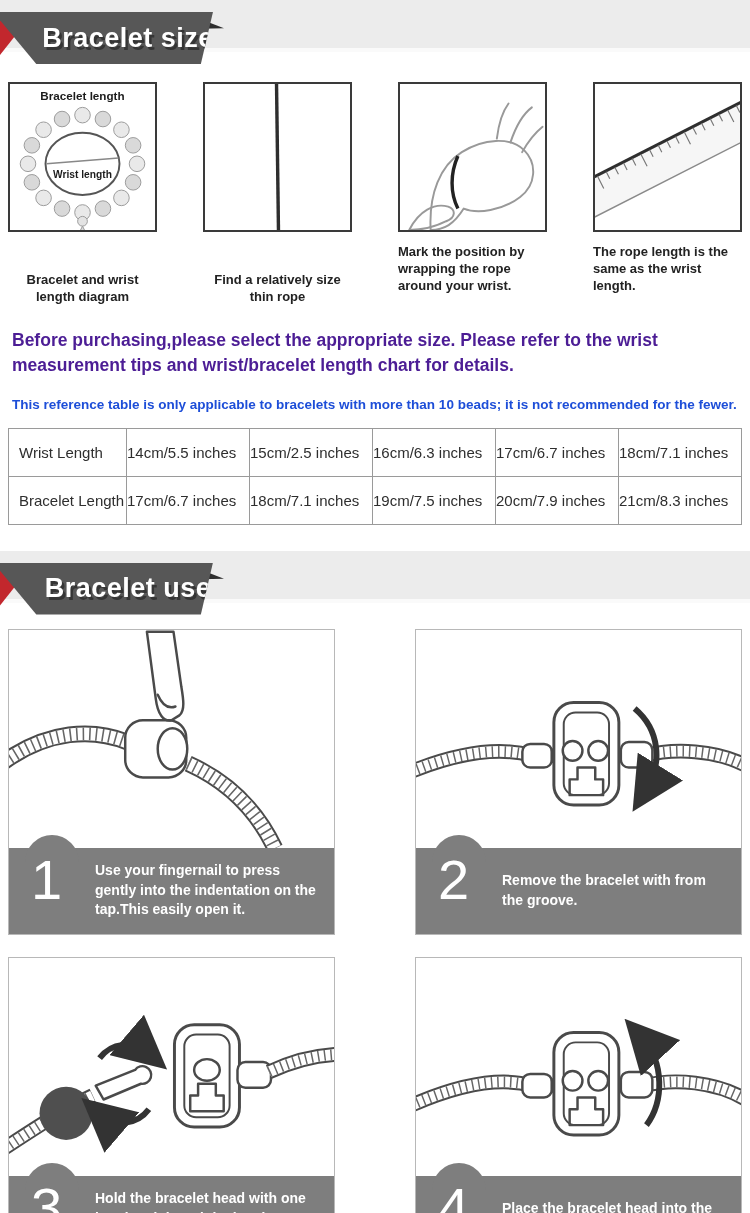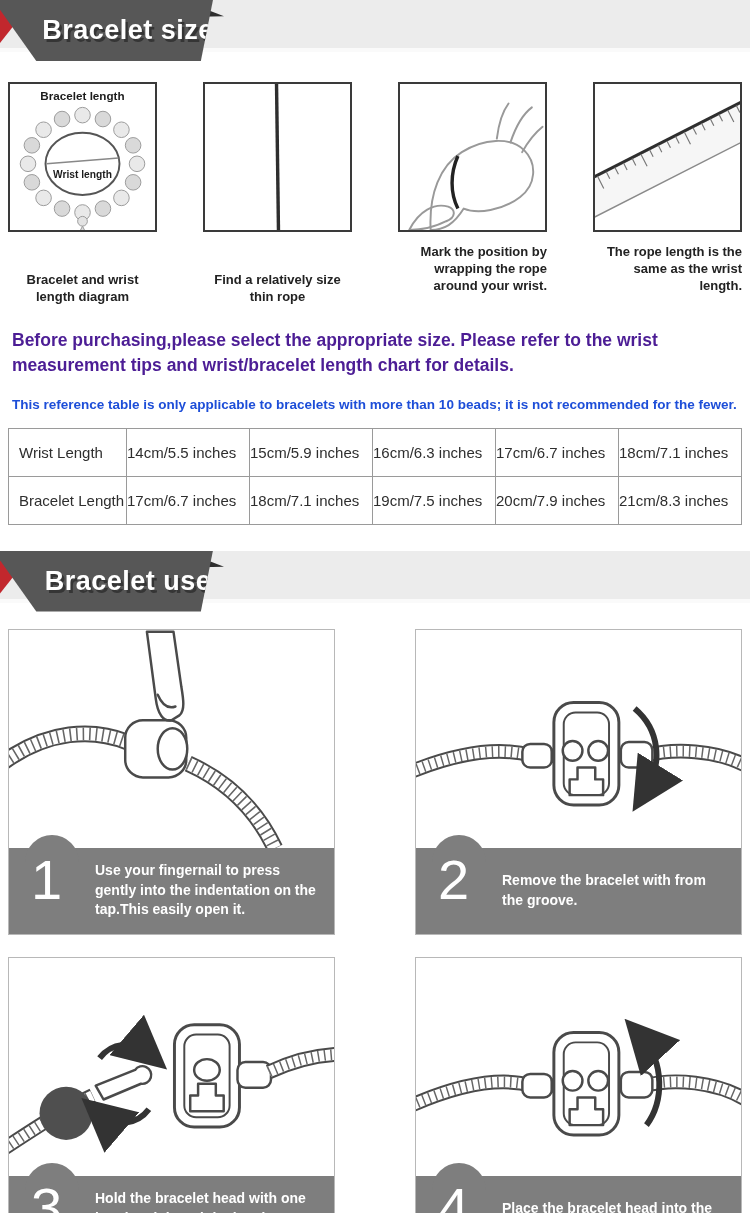--- a/index.html
+++ b/index.html
@@ -4,38 +4,38 @@
 <style>
   * { margin:0; padding:0; box-sizing:border-box; }
   html,body { background:#fff; }
   body {
     width:750px; margin:0 auto; font-family:"Liberation Sans", sans-serif;
     color:#1c1c1c;
   }
 
   
   .banner-row { position:relative; height:52px; background:#ececec; border-bottom:4px solid #fafafa; }
-  .banner { position:absolute; left:0; top:0; width:242px; height:61px; }
+  .banner { position:absolute; left:0; top:12px; width:242px; height:52px; }
   .banner .red-accent { position:absolute; left:0; top:5px; width:30px; height:38px; background:#c2272d; clip-path:polygon(0 0,100% 0,0 100%); }
   .banner .body {
     position:absolute; inset:0; background:#575757;
     clip-path:polygon(0 0,88% 0,83% 100%,15% 100%,0 16%);
     display:flex; align-items:center; justify-content:center;
   }
   .banner .fold { position:absolute; right:18px; top:0; width:42px; height:17px; background:#2e2e2e; clip-path:polygon(0 0,100% 95%,15% 100%); }
   .banner .label {
     position:relative; color:#fff; font-size:27px; font-weight:800; letter-spacing:.5px;
     text-shadow:2.5px 2.5px 0 rgba(35,35,35,.65); padding-left:14px;
   }
 
   
   .figures { display:grid; grid-template-columns:repeat(4,1fr); column-gap:46px; padding:30px 8px 6px 8px; }
   .figure .img-box { height:150px; border:2px solid #3a3a3a; background:#fff; overflow:hidden; }
   .figure .img-box svg { display:block; width:100%; height:100%; }
-  .fig-caption { font-size:13px; font-weight:700; color:#222; margin-top:12px; line-height:1.3;text-align:right; }
+  .fig-caption { font-size:13px; font-weight:700; color:#222; margin-top:12px; line-height:1.3; }
   .fig-caption.center { text-align:center;margin-top:40px; }
 
   
   .intro { margin:16px 12px 0 12px; font-size:17.5px; font-weight:700; color:#4c1d95; line-height:1.45; }
   .warning { margin:18px 12px 0 12px; font-size:13.5px; font-weight:700; color:#1d4ed8; }
 
   
   table.size-table { width:calc(100% - 16px); margin:16px 8px 26px 8px; border-collapse:collapse; }
   table.size-table td {
     border:1px solid #9a9a9a; height:48px; font-size:15px; color:#2e2e2e;
@@ -148,21 +148,21 @@
 
 <p class="intro">Before purchasing,please select the appropriate size. Please refer to the wrist measurement tips and wrist/bracelet length chart for details.</p>
 
 <p class="warning">This reference table is only applicable to bracelets with more than 10 beads; it is not recommended for the fewer.</p>
 
 <table class="size-table">
   <tbody>
       <tr>
     <td class="row-label">Wrist Length</td>
     <td>14cm/5.5 inches</td>
-    <td>15cm/5.9 inches</td>
+    <td>15cm/2.5 inches</td>
     <td>16cm/6.3 inches</td>
     <td>17cm/6.7 inches</td>
     <td>18cm/7.1 inches</td>
   </tr>
   <tr>
     <td class="row-label">Bracelet Length</td>
     <td>17cm/6.7 inches</td>
     <td>18cm/7.1 inches</td>
     <td>19cm/7.5 inches</td>
     <td>20cm/7.9 inches</td>

